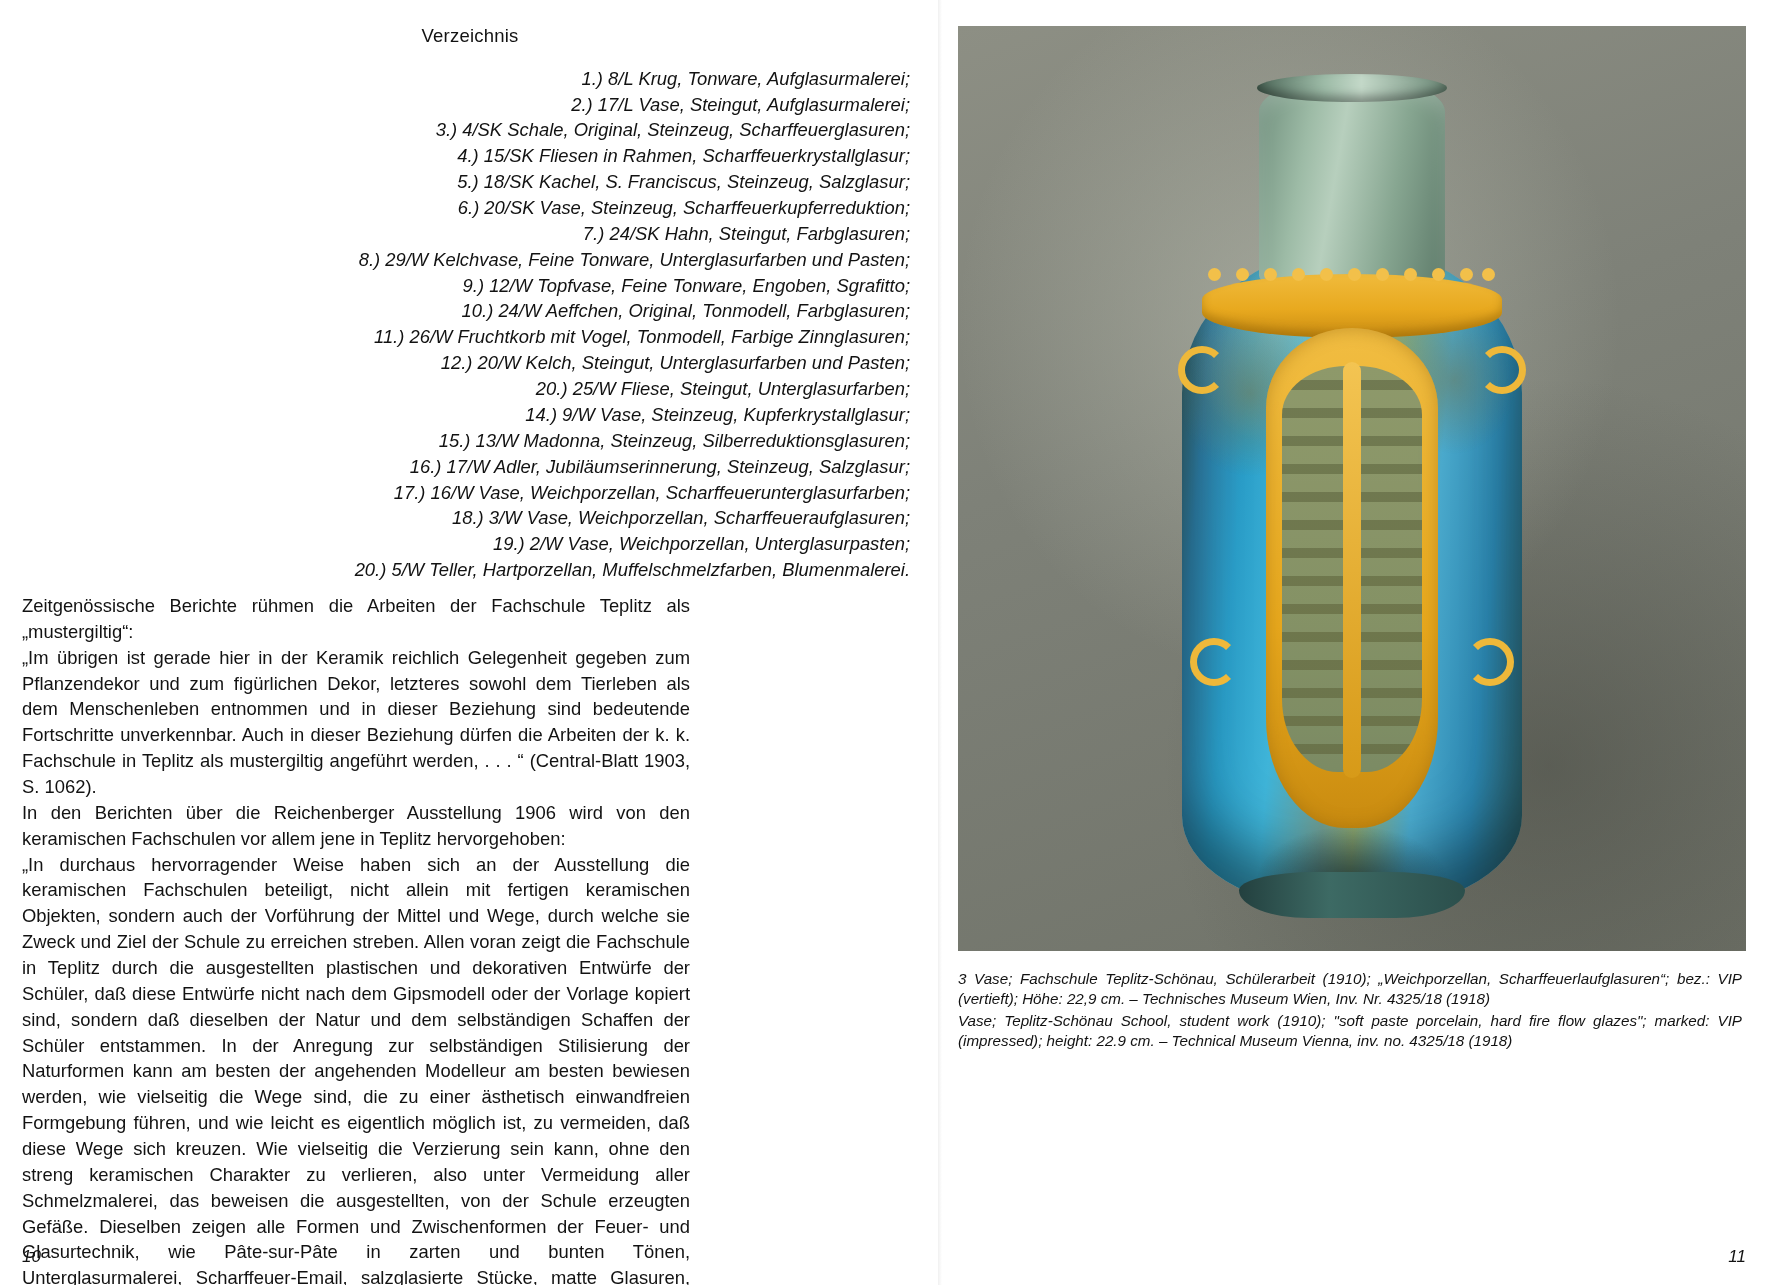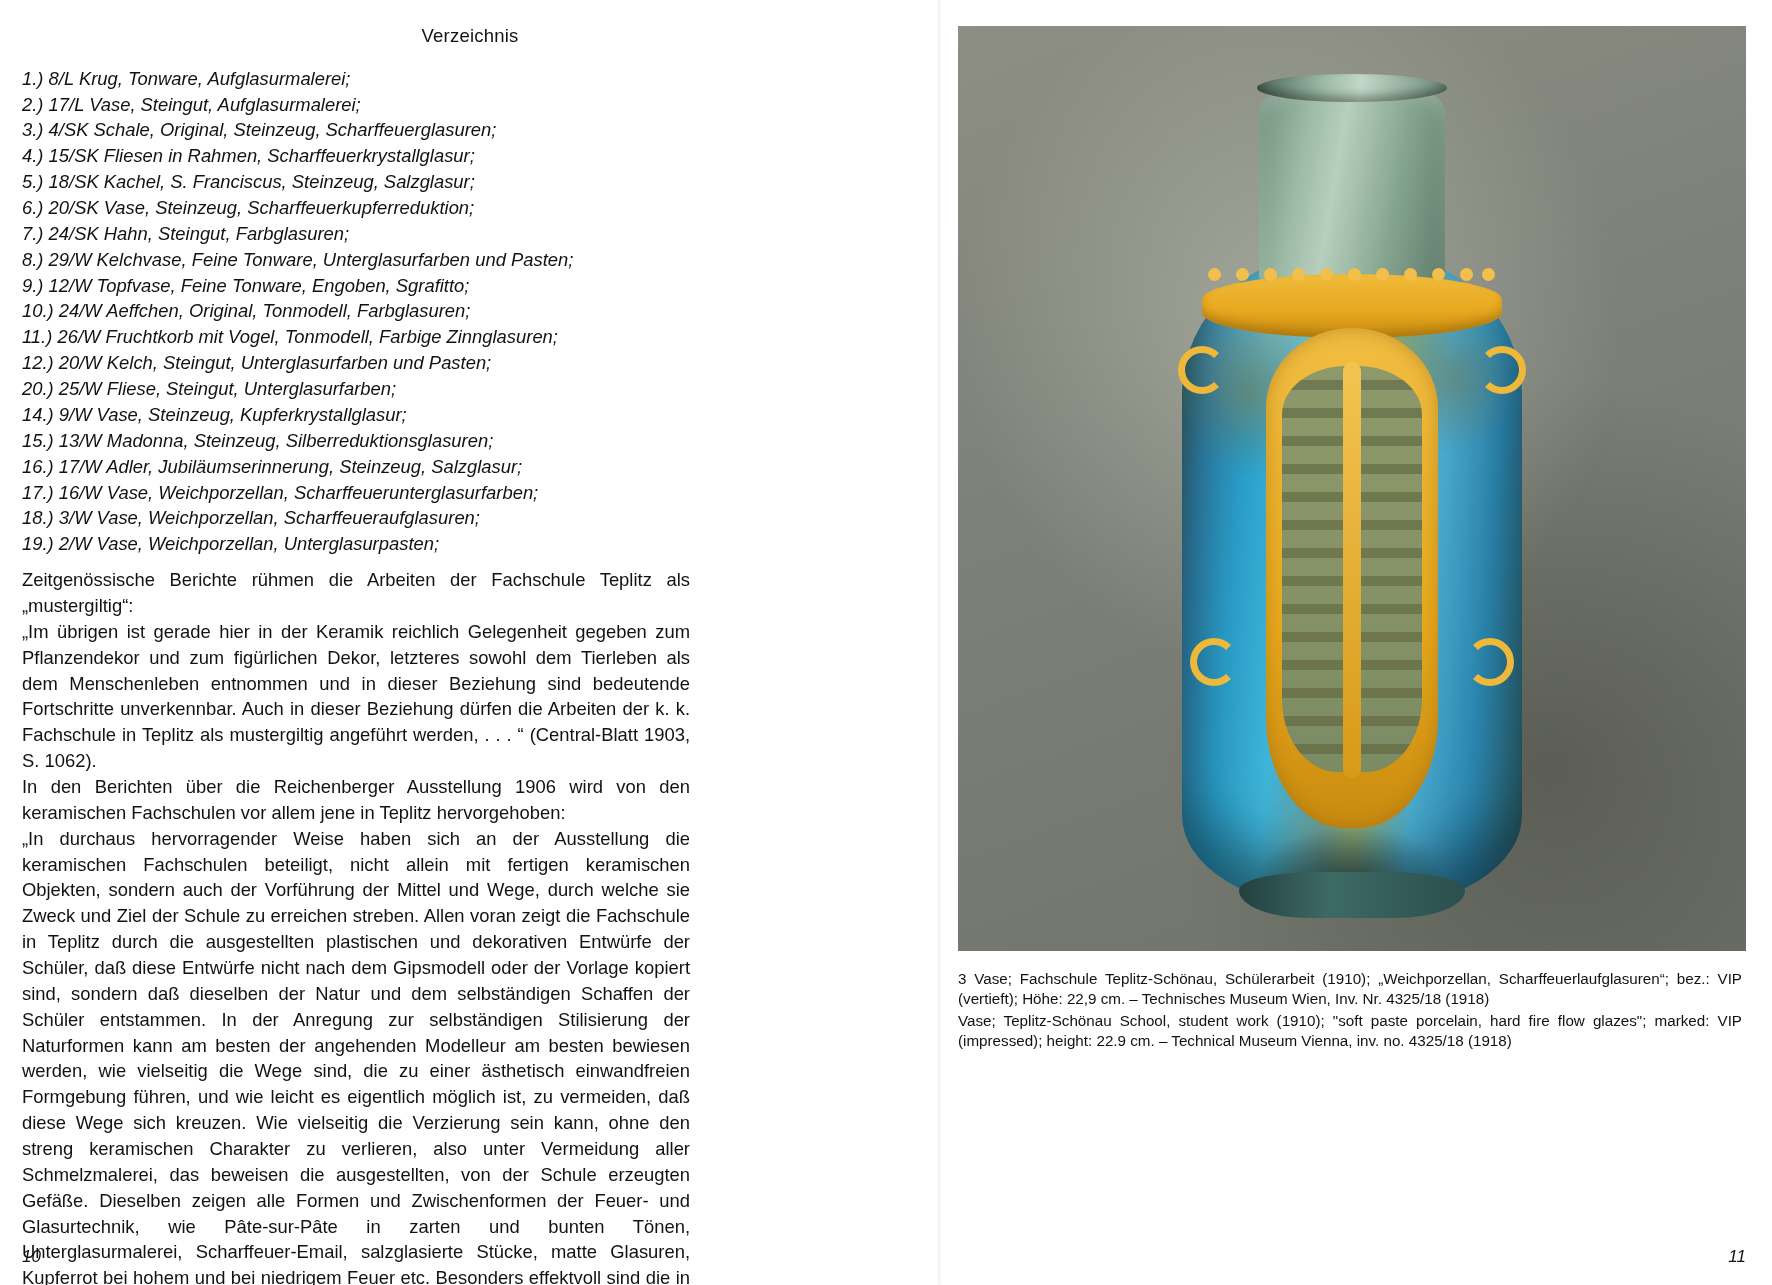--- a/index.html
+++ b/index.html
@@ -34,20 +34,21 @@
   }
   .heading-title { letter-spacing: .2px; }
   .heading-sub { margin-top: 12px; }
   .list {
     margin: 16px 0 0 0;
     padding: 0 30px 0 22px;
     list-style: none;
     font-style: italic;
     font-size: 18.4px;
     line-height: 1.405;
+    text-align: right;
   }
   .list li { white-space: nowrap; }
   .body-text {
     margin: 10px 0 0 0;
     padding: 0 250px 0 22px;
     font-size: 18.4px;
     line-height: 1.405;
     text-align: justify;
   }
   .body-text p { margin: 0; }
@@ -195,21 +196,21 @@
     border-radius: 50%;
     border-right-color: transparent;
   }
   .caption {
     margin-top: 18px;
     font-size: 15.2px;
     line-height: 1.32;
     text-align: justify;
     padding-right: 4px;
   }
-  .caption p { margin: 0; }
+  .caption p { margin: 0; font-style: italic; }
   .caption .de { }
   .caption .en { margin-top: 2px; }
   .folio-right { right: 26px; }
   .gutter-shade {
     position: absolute;
     left: 938px; top: 0; width: 4px; height: 100%;
     background: linear-gradient(90deg, rgba(0,0,0,.06), rgba(0,0,0,0));
   }
 </style>
 </head>
@@ -236,20 +237,21 @@
       <li>10.) 24/W Aeffchen, Original, Tonmodell, Farbglasuren;</li>
       <li>11.) 26/W Fruchtkorb mit Vogel, Tonmodell, Farbige Zinnglasuren;</li>
       <li>12.) 20/W Kelch, Steingut, Unterglasurfarben und Pasten;</li>
       <li>20.) 25/W Fliese, Steingut, Unterglasurfarben;</li>
       <li>14.) 9/W Vase, Steinzeug, Kupferkrystallglasur;</li>
       <li>15.) 13/W Madonna, Steinzeug, Silberreduktionsglasuren;</li>
       <li>16.) 17/W Adler, Jubiläumserinnerung, Steinzeug, Salzglasur;</li>
       <li>17.) 16/W Vase, Weichporzellan, Scharffeuerunterglasurfarben;</li>
       <li>18.) 3/W Vase, Weichporzellan, Scharffeueraufglasuren;</li>
       <li>19.) 2/W Vase, Weichporzellan, Unterglasurpasten;</li>
+      <li>20.) 5/W Teller, Hartporzellan, Muffelschmelzfarben, Blumenmalerei.</li>
     </ul>
 
     <div class="body-text">
       <p>Zeitgenössische Berichte rühmen die Arbeiten der Fachschule Teplitz als „mustergiltig“:</p>
       <p>„Im übrigen ist gerade hier in der Keramik reichlich Gelegenheit gegeben zum Pflanzendekor und zum figürlichen Dekor, letzteres sowohl dem Tierleben als dem Menschenleben entnommen und in dieser Beziehung sind bedeutende Fortschritte unverkennbar. Auch in dieser Beziehung dürfen die Arbeiten der k. k. Fachschule in Teplitz als mustergiltig angeführt werden, . . . “ (Central-Blatt 1903, S. 1062).</p>
       <p>In den Berichten über die Reichenberger Ausstellung 1906 wird von den keramischen Fachschulen vor allem jene in Teplitz hervorgehoben:</p>
       <p>„In durchaus hervorragender Weise haben sich an der Ausstellung die keramischen Fachschulen beteiligt, nicht allein mit fertigen keramischen Objekten, sondern auch der Vorführung der Mittel und Wege, durch welche sie Zweck und Ziel der Schule zu erreichen streben. Allen voran zeigt die Fachschule in Teplitz durch die ausgestellten plastischen und dekorativen Entwürfe der Schüler, daß diese Entwürfe nicht nach dem Gipsmodell oder der Vorlage kopiert sind, sondern daß dieselben der Natur und dem selbständigen Schaffen der Schüler entstammen. In der Anregung zur selbständigen Stilisierung der Naturformen kann am besten der angehenden Modelleur am besten bewiesen werden, wie vielseitig die Wege sind, die zu einer ästhetisch einwandfreien Formgebung führen, und wie leicht es eigentlich möglich ist, zu vermeiden, daß diese Wege sich kreuzen. Wie vielseitig die Verzierung sein kann, ohne den streng keramischen Charakter zu verlieren, also unter Vermeidung aller Schmelzmalerei, das beweisen die ausgestellten, von der Schule erzeugten Gefäße. Dieselben zeigen alle Formen und Zwischenformen der Feuer- und Glasurtechnik, wie Pâte-sur-Pâte in zarten und bunten Tönen, Unterglasurmalerei, Scharffeuer-Email, salzglasierte Stücke, matte Glasuren, Kupferrot bei hohem und bei niedrigem Feuer etc. Besonders effektvoll sind die in der Ausstellungshalle zertreut (sic!) stehenden großen Blumenkübel mit halbmatten Laufglasuren in blauen und grünen Tönen.“ (Sprechsaal 1906, S. 1343).</p>
 
     </div>
 

